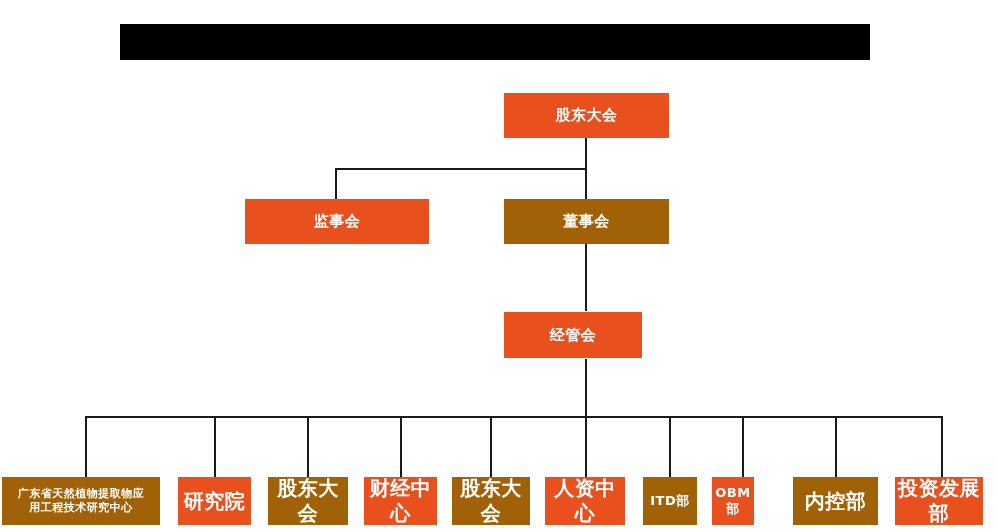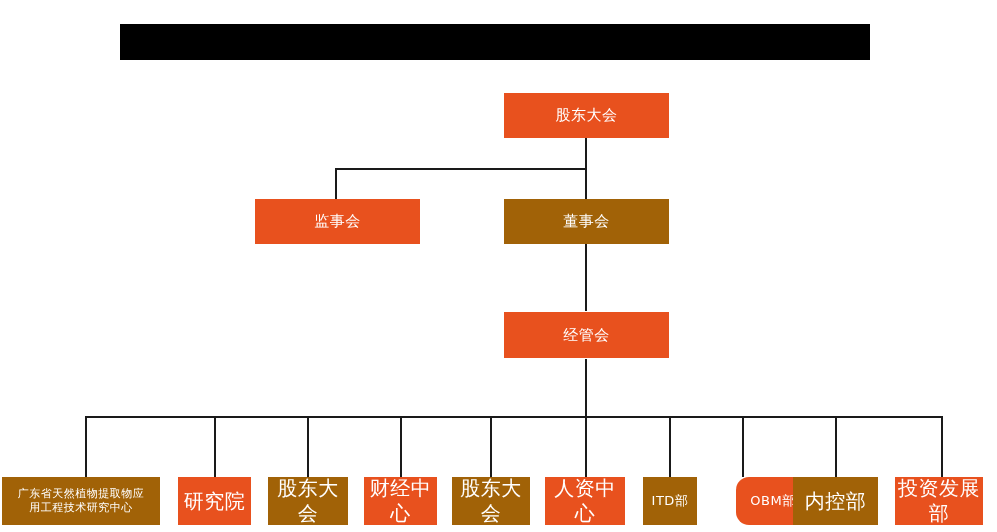--- a/index.html
+++ b/index.html
@@ -35,20 +35,21 @@
     position: absolute;
     box-sizing: border-box;
     display: flex;
     align-items: center;
     justify-content: flex-end;
     text-align: center;
     color: #ffffff;
     line-height: 1.25;
     letter-spacing: 0.5px;
     z-index: 3;
+    font-weight: bold;
   }
   .org-box .box-label {
     display: block;
     width: 100%;
     padding: 0 3px;
   }
 
   .tone-dark  { background: #E8511E; }
   .tone-light { background: #a16207; }
 
@@ -95,29 +96,29 @@
   <div class="line line-v" style="left:585px; top:416px; height:61px;"></div>
   <div class="line line-v" style="left:669px; top:416px; height:61px;"></div>
   <div class="line line-v" style="left:742px; top:416px; height:61px;"></div>
   <div class="line line-v" style="left:835px; top:416px; height:61px;"></div>
   <div class="line line-v" style="left:941px; top:416px; height:61px;"></div>
 
   <div class="org-box tone-dark size-lg" style="left:504px; top:93px; width:165px; height:45px;">
     <span class="box-label">股东大会</span>
   </div>
 
-  <div class="org-box tone-dark size-lg" style="left:255px; top:199px; width:165px; height:45px;">
+  <div class="org-box tone-dark size-lg" style="left:245px; top:199px; width:184px; height:45px;">
     <span class="box-label">监事会</span>
   </div>
 
   <div class="org-box tone-light size-lg" style="left:504px; top:199px; width:165px; height:45px;">
     <span class="box-label">董事会</span>
   </div>
 
-  <div class="org-box tone-dark size-lg" style="left:504px; top:312px; width:165px; height:46px;">
+  <div class="org-box tone-dark size-lg" style="left:504px; top:312px; width:138px; height:46px;">
     <span class="box-label">经管会</span>
   </div>
 
   <div class="org-box tone-light size-xs" style="left:2px; top:477px; width:158px; height:48px;">
     <span class="box-label">
       <span>广东省天然植物提取物应</span><br>
       <span>用工程技术研究中心</span>
     </span>
   </div>
 
@@ -138,21 +139,21 @@
   </div>
 
   <div class="org-box tone-dark size-md" style="left:545px; top:477px; width:80px; height:48px;">
     <span class="box-label">人资中心</span>
   </div>
 
   <div class="org-box tone-light size-sm" style="left:643px; top:477px; width:54px; height:48px;">
     <span class="box-label">ITD部</span>
   </div>
 
-  <div class="org-box tone-dark size-sm" style="left:736px; top:477px; width:74px; height:48px;border-radius:13px;">
+  <div class="org-box tone-dark size-sm" style="left:712px; top:477px; width:42px; height:48px;">
     <span class="box-label">OBM部</span>
   </div>
 
   <div class="org-box tone-light size-md" style="left:793px; top:477px; width:85px; height:48px;">
     <span class="box-label">内控部</span>
   </div>
 
   <div class="org-box tone-dark size-md" style="left:895px; top:477px; width:88px; height:48px;">
     <span class="box-label">投资发展部</span>
   </div>

